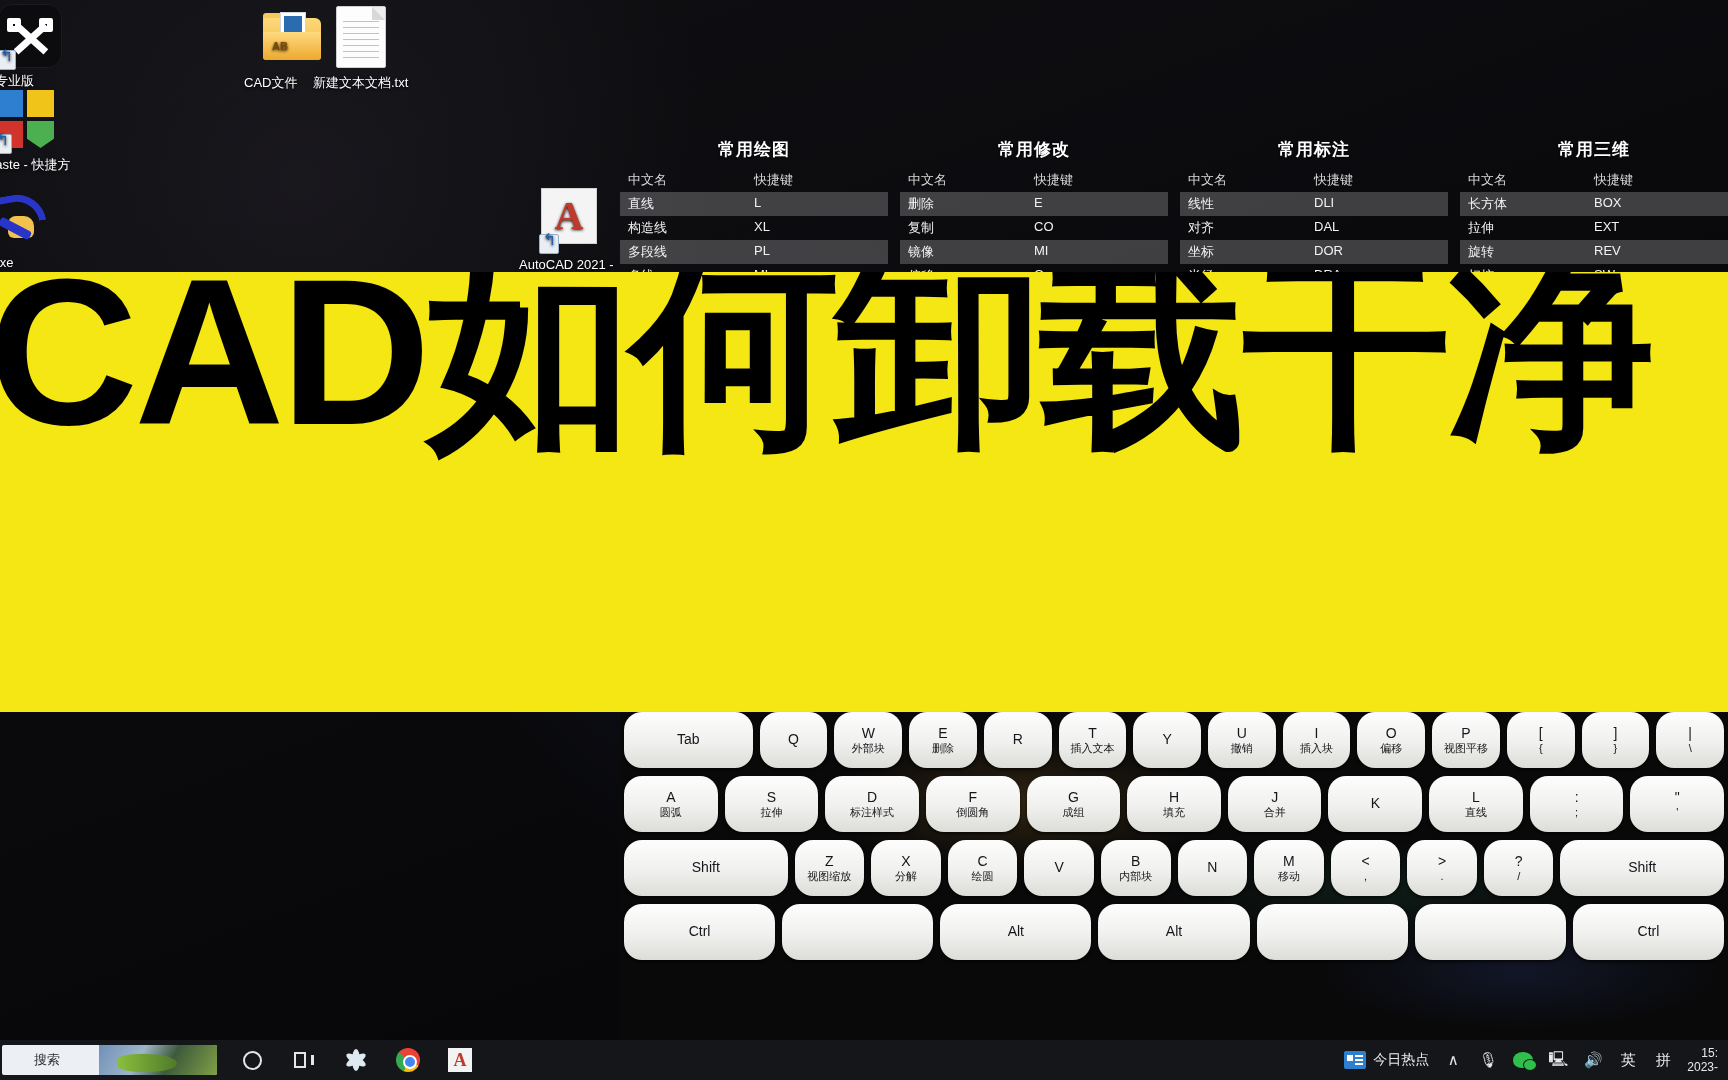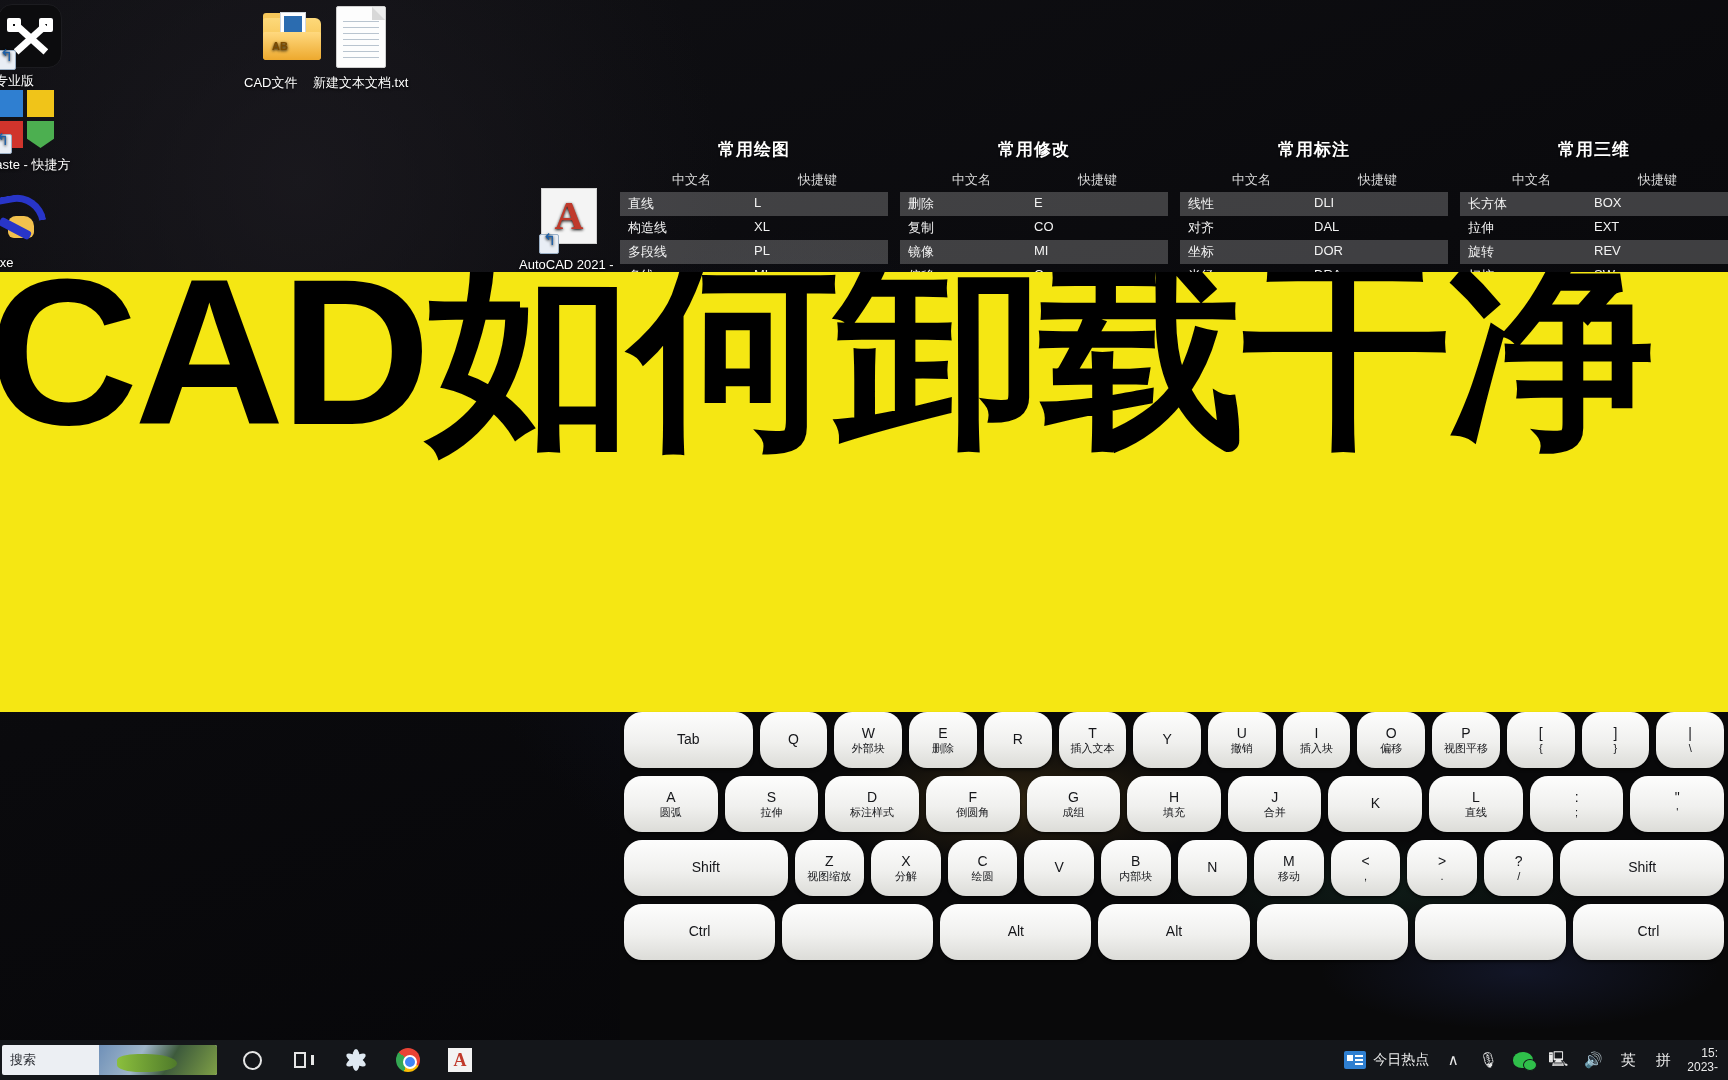--- a/index.html
+++ b/index.html
@@ -87,21 +87,21 @@
   .ic-acad span{font-size:40px;font-weight:bold;color:#c0392b;line-height:1;font-family:"Liberation Serif",serif;}
 
   
   #shortcut-table{ position:absolute; left:620px; top:138px; width:1108px; height:140px;
       color:#e9e9e9; }
   .tbl-cols{ display:flex; gap:12px; }
   .tbl-col{ flex:1 1 0; }
   .tbl-title{ text-align:center; font-size:17px; font-weight:bold; color:#fff;
       letter-spacing:1px; margin-bottom:10px; text-shadow:0 1px 2px #000; }
   .tbl-head{ display:flex; font-size:13px; color:#d9d9d9; padding:0 8px 3px; }
-  .tbl-head span{ flex:1;margin-left:44px; }
+  .tbl-head span{ flex:1; }
   .tbl-row{ display:flex; font-size:13px; padding:3px 8px; color:#f2f2f2; }
   .tbl-row.alt{ background:rgba(255,255,255,0.22); }
   .tbl-row span{ flex:1; }
 
   
   #banner{ position:absolute; left:0; top:272px; width:1728px; height:440px;
       background:#f5e713; overflow:hidden; }
   .banner-line{ color:#000; font-weight:bold; white-space:nowrap; line-height:0.95;
       font-family:"Liberation Sans","DejaVu Sans",sans-serif; }
   #banner-line1{ position:absolute; left:-12px; top:-18px; font-size:208px; letter-spacing:-4px; }
@@ -128,21 +128,21 @@
   .key.wide20{ flex:2.15 1 0; }
   .key.wide22{ flex:2.35 1 0; }
   .key.space{ flex:8.4 1 0; font-size:17px; font-family:"Liberation Serif",serif; }
   .key.space .main{ font-size:17px; letter-spacing:1px; }
   .key.blank{ }
 
   
   #taskbar{ position:absolute; left:0; bottom:0; width:1728px; height:40px;
       background:#14161a; display:flex; align-items:center; }
   #search-box{ width:215px; height:30px; margin-left:2px; border-radius:2px;
-      background:#eceff3; display:flex; align-items:center; position:relative; overflow:hidden; }
+      background:#eceff3; display:flex; align-items:center; position:relative; overflow:hidden;padding-left:24px; }
   #search-box .stext{ font-size:13px; color:#2a2d33; margin-left:8px; z-index:2; }
   #search-box .thumb{ position:absolute; right:0; top:0; width:118px; height:30px;
       background:linear-gradient(120deg,#6f90b8 0%,#9fb6c9 35%,#3d5a3c 60%,#7fa046 100%); }
   #search-box .thumb::after{content:"";position:absolute;left:18px;top:9px;width:60px;height:18px;
       border-radius:40% 60% 55% 45%;background:linear-gradient(90deg,#8bbf3d,#4f7a2a);}
   .tb-icons{ display:flex; align-items:center; gap:26px; margin-left:22px; }
   .tb-ic{ width:26px; height:26px; position:relative; display:flex; align-items:center; justify-content:center; }
   .cortana-ring{ width:19px;height:19px;border:2px solid #e6e6e6;border-radius:50%; }
   .taskview{ width:20px;height:16px;position:relative; }
   .taskview i{ position:absolute;background:#e6e6e6; }

